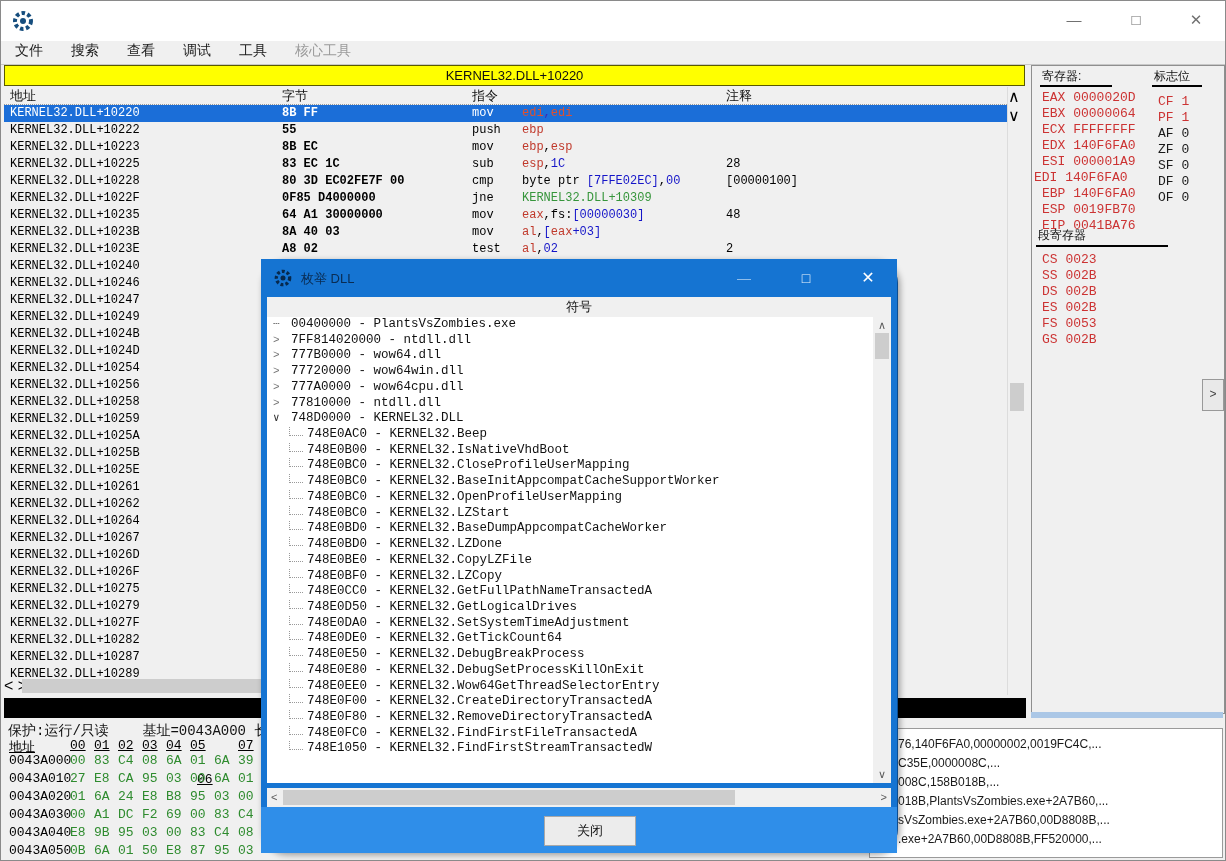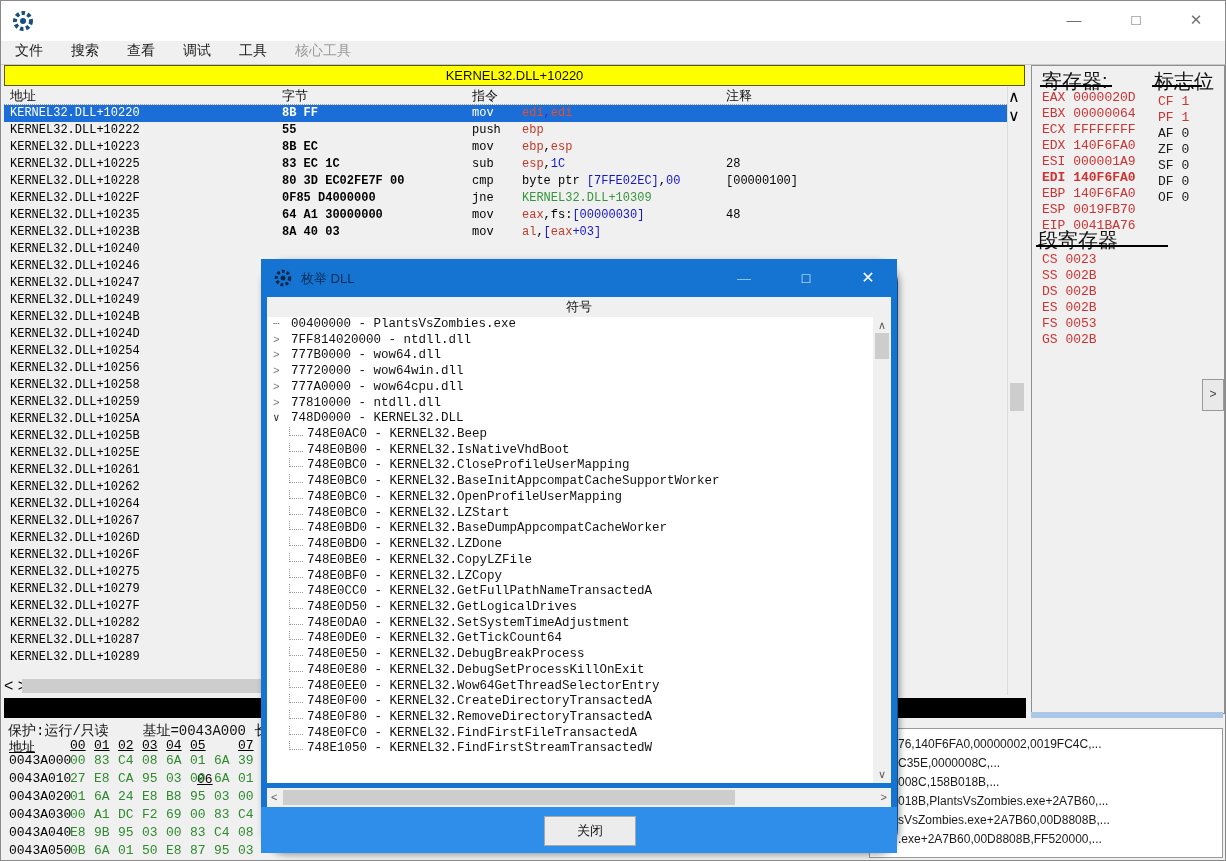--- a/index.html
+++ b/index.html
@@ -59,21 +59,21 @@
   .hexhead .hexcol{color:#000;text-decoration:underline;}
 
   
   .logpanel{left:868px;top:727px;width:352px;height:128px;background:#fff;
             border:1px solid #9a9a9a;overflow:hidden;}
   .logline{position:absolute;left:28px;font-size:12px;color:#1a1a1a;white-space:pre;}
 
   
   .regpanel{left:1030px;top:64px;width:192px;height:647px;background:#f0f0f0;
             border:1px solid #8f8f8f;}
-  .rlabel{position:absolute;font-size:20px;color:#111;}
+  .rlabel{position:absolute;font-size:12px;color:#111;}
   .runder{position:absolute;height:2px;background:#000;}
   .regrow,.flagrow,.segrow{position:absolute;font-family:"Liberation Mono","DejaVu Sans Mono",monospace;
            font-size:13px;white-space:pre;}
   .red{color:#cc3333;} .blk{color:#1a1a1a;}
   .bluestrip{left:1030px;top:711px;width:192px;height:6px;background:#abc7e6;}
   .expander{left:1201px;top:378px;width:20px;height:30px;background:#e9e9e9;
             border:1px solid #999;color:#444;text-align:center;line-height:28px;font-size:12px;}
 
   
   .dialog{left:260px;top:258px;width:636px;height:594px;background:#1574d2;
@@ -128,20 +128,21 @@
     </div>
     <div class="abs drows mono" id="drows">
         <div class="drow sel"><span class="ca">KERNEL32.DLL+10220</span><span class="cb">8B FF</span><span class="cm">mov</span><span class="co"><span class="cr">edi</span><span class="cbl">,</span><span class="cr">edi</span></span><span class="cc"></span></div>
         <div class="drow"><span class="ca">KERNEL32.DLL+10222</span><span class="cb">55</span><span class="cm">push</span><span class="co"><span class="cr">ebp</span></span><span class="cc"></span></div>
         <div class="drow"><span class="ca">KERNEL32.DLL+10223</span><span class="cb">8B EC</span><span class="cm">mov</span><span class="co"><span class="cr">ebp</span><span class="ck">,</span><span class="cr">esp</span></span><span class="cc"></span></div>
         <div class="drow"><span class="ca">KERNEL32.DLL+10225</span><span class="cb">83 EC 1C</span><span class="cm">sub</span><span class="co"><span class="cr">esp</span><span class="ck">,</span><span class="cbl">1C</span></span><span class="cc">28</span></div>
         <div class="drow"><span class="ca">KERNEL32.DLL+10228</span><span class="cb">80 3D EC02FE7F 00</span><span class="cm">cmp</span><span class="co"><span class="ck">byte ptr </span><span class="cbl">[7FFE02EC]</span><span class="ck">,</span><span class="cbl">00</span></span><span class="cc">[00000100]</span></div>
         <div class="drow"><span class="ca">KERNEL32.DLL+1022F</span><span class="cb">0F85 D4000000</span><span class="cm">jne</span><span class="co"><span class="cg">KERNEL32.DLL+10309</span></span><span class="cc"></span></div>
         <div class="drow"><span class="ca">KERNEL32.DLL+10235</span><span class="cb">64 A1 30000000</span><span class="cm">mov</span><span class="co"><span class="cr">eax</span><span class="ck">,</span><span class="ck">fs:</span><span class="cbl">[00000030]</span></span><span class="cc">48</span></div>
         <div class="drow"><span class="ca">KERNEL32.DLL+1023B</span><span class="cb">8A 40 03</span><span class="cm">mov</span><span class="co"><span class="cr">al</span><span class="ck">,</span><span class="cbl">[</span><span class="cr">eax</span><span class="cbl">+03]</span></span><span class="cc"></span></div>
+        <div class="drow"><span class="ca">KERNEL32.DLL+1023E</span><span class="cb">A8 02</span><span class="cm">test</span><span class="co"><span class="cr">al</span><span class="ck">,</span><span class="cbl">02</span></span><span class="cc">2</span></div>
         <div class="drow"><span class="ca">KERNEL32.DLL+10240</span><span class="cb"></span><span class="cm"></span><span class="co"></span><span class="cc"></span></div>
         <div class="drow"><span class="ca">KERNEL32.DLL+10246</span><span class="cb"></span><span class="cm"></span><span class="co"></span><span class="cc"></span></div>
         <div class="drow"><span class="ca">KERNEL32.DLL+10247</span><span class="cb"></span><span class="cm"></span><span class="co"></span><span class="cc"></span></div>
         <div class="drow"><span class="ca">KERNEL32.DLL+10249</span><span class="cb"></span><span class="cm"></span><span class="co"></span><span class="cc"></span></div>
         <div class="drow"><span class="ca">KERNEL32.DLL+1024B</span><span class="cb"></span><span class="cm"></span><span class="co"></span><span class="cc"></span></div>
         <div class="drow"><span class="ca">KERNEL32.DLL+1024D</span><span class="cb"></span><span class="cm"></span><span class="co"></span><span class="cc"></span></div>
         <div class="drow"><span class="ca">KERNEL32.DLL+10254</span><span class="cb"></span><span class="cm"></span><span class="co"></span><span class="cc"></span></div>
         <div class="drow"><span class="ca">KERNEL32.DLL+10256</span><span class="cb"></span><span class="cm"></span><span class="co"></span><span class="cc"></span></div>
         <div class="drow"><span class="ca">KERNEL32.DLL+10258</span><span class="cb"></span><span class="cm"></span><span class="co"></span><span class="cc"></span></div>
         <div class="drow"><span class="ca">KERNEL32.DLL+10259</span><span class="cb"></span><span class="cm"></span><span class="co"></span><span class="cc"></span></div>
@@ -270,21 +271,21 @@
 
   <div class="abs regpanel">
     <div class="rlabel" style="left:10px;top:2px;">寄存器:</div>
     <div class="runder" style="left:8px;top:19px;width:72px;"></div>
     <div id="reglist">
         <div class="regrow red" style="left: 10px; top: 24px;">EAX 0000020D</div>
         <div class="regrow red" style="left: 10px; top: 40px;">EBX 00000064</div>
         <div class="regrow red" style="left: 10px; top: 56px;">ECX FFFFFFFF</div>
         <div class="regrow red" style="left: 10px; top: 72px;">EDX 140F6FA0</div>
         <div class="regrow red" style="left: 10px; top: 88px;">ESI 000001A9</div>
-        <div class="regrow red" style="left: 10px; top: 104px; font-weight: bold;">EDI 140F6FA0</div>
+        <div class="regrow red" style="left: 2px; top: 104px;">EDI 140F6FA0</div>
         <div class="regrow red" style="left: 10px; top: 120px;">EBP 140F6FA0</div>
         <div class="regrow red" style="left: 10px; top: 136px;">ESP 0019FB70</div>
         <div class="regrow red" style="left: 10px; top: 152px;">EIP 0041BA76</div>
       </div>
     <div class="rlabel" style="left:122px;top:2px;">标志位</div>
     <div class="runder" style="left:120px;top:19px;width:50px;"></div>
     <div id="flaglist">
         <div class="flagrow red" style="left: 126px; top: 28px;">CF 1</div>
         <div class="flagrow red" style="left: 126px; top: 44px;">PF 1</div>
         <div class="flagrow blk" style="left: 126px; top: 60px;">AF 0</div>

